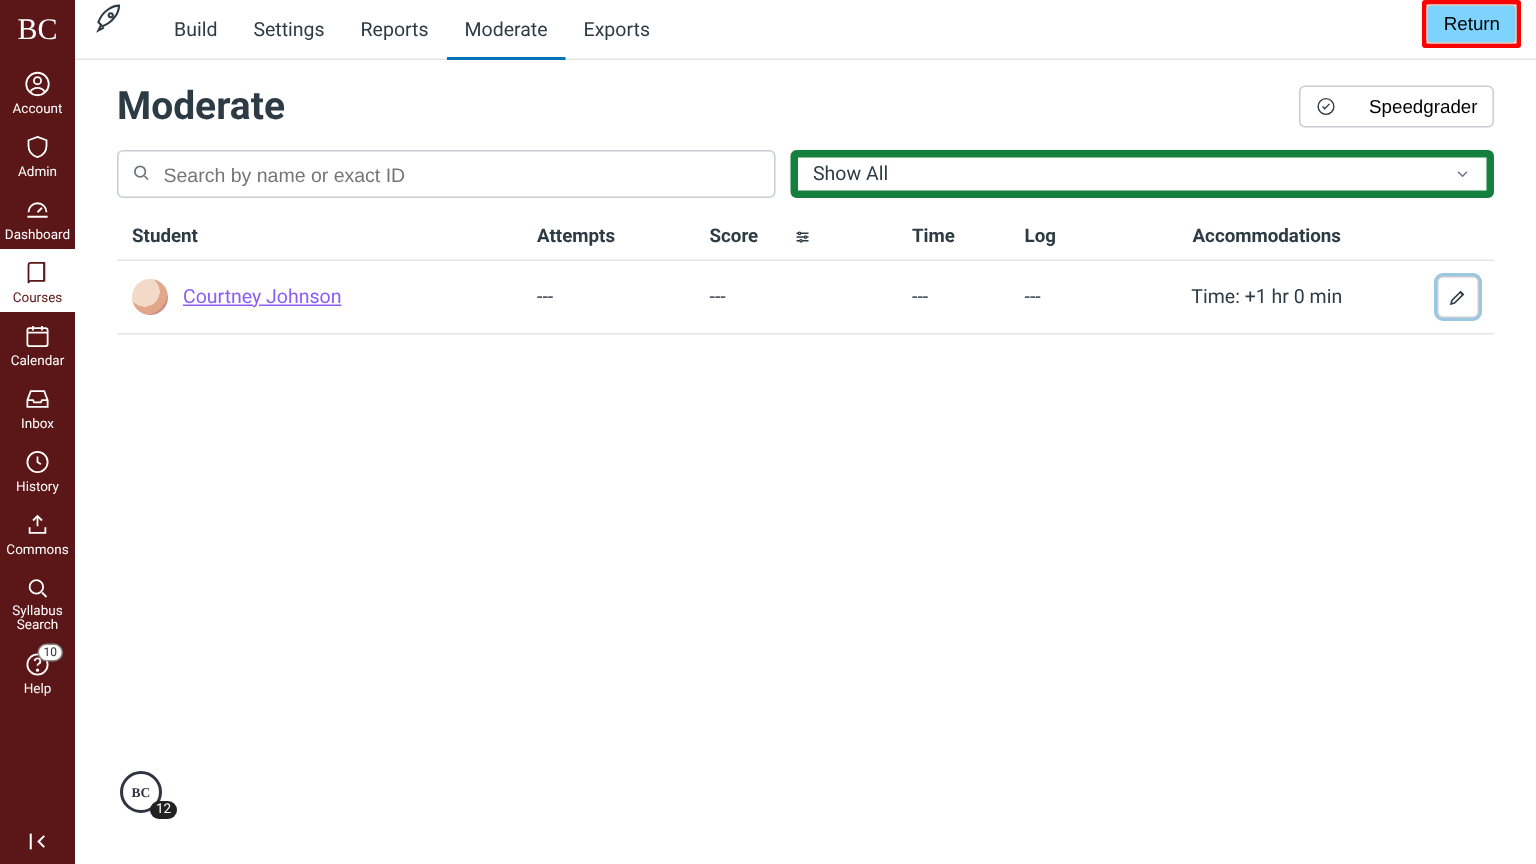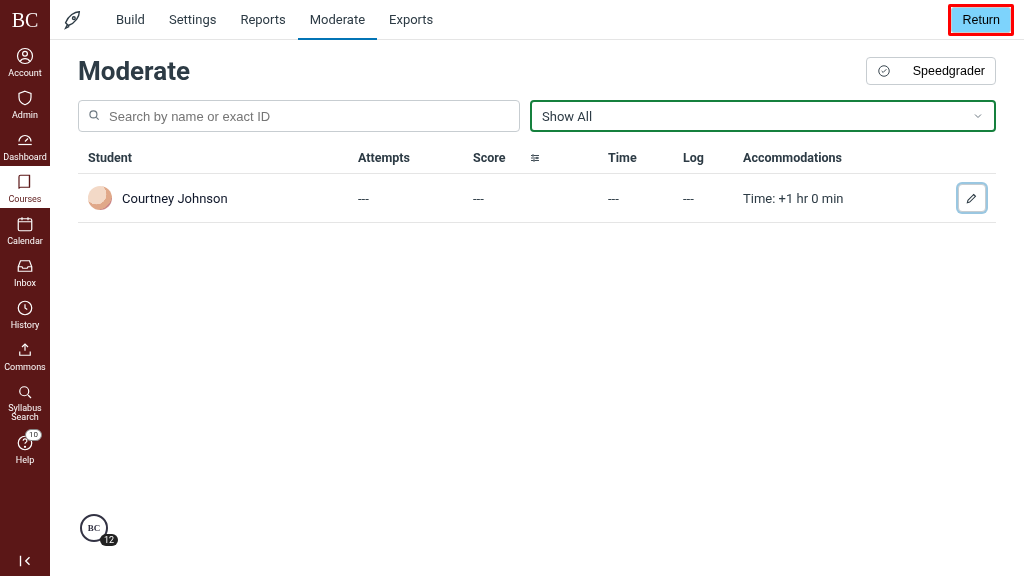--- a/index.html
+++ b/index.html
@@ -11,51 +11,51 @@
   .logo { font-family: Georgia, "Times New Roman", serif; font-size: 20px; font-weight: 400; height: 40px; display: flex; align-items: center; justify-content: center; width: 100%; }
   .nav-item { width: 50px; display: flex; flex-direction: column; align-items: center; justify-content: center; padding: 6px 0 4px; font-size: 9px; cursor: pointer; position: relative; }
   .nav-item.active { background: #fff; color: #5b1717; }
   .nav-item .icon { width: 20px; height: 20px; display: flex; align-items: center; justify-content: center; margin-bottom: 2px; }
   .nav-item .badge { position: absolute; top: 2px; right: 8px; background: #fff; color: #333; border-radius: 8px; font-size: 8px; padding: 0 3px; line-height: 10px; min-width: 12px; text-align: center; border: 1px solid #888; }
   .bottom-handle { position: absolute; bottom: 0; left: 0; width: 50px; height: 30px; display: flex; align-items: center; justify-content: center; color: #fff; cursor: pointer; }
 
   
   .main { flex: 1; display: flex; flex-direction: column; position: relative; }
 
-  .topbar { height: 40px; border-bottom: 1px solid #e5e5e5; display: flex; align-items: center; padding: 0 10px; }
+  .topbar { height: 40px; border-bottom: 1px solid #e5e5e5; display: flex; align-items: flex-start; padding: 0 10px; }
   .rocket { width: 24px; height: 24px; margin-right: 20px; display: flex; align-items: center; justify-content: center; color: #2d3b45; }
   .tabs { display: flex; align-items: stretch; height: 40px; }
   .tab { padding: 0 12px; display: flex; align-items: center; font-size: 13px; color: #2d3b45; cursor: pointer; position: relative; }
   .tab.active::after { content: ""; position: absolute; left: 0; right: 0; bottom: 0; height: 2px; background: #0374b5; }
   .return-wrap { margin-left: auto; padding: 0; border: 3px solid #ff0000; border-radius: 2px; }
   .return-btn { background: #7dd3fc; border: 1px solid #c7cdd1; border-radius: 3px; padding: 5px 10px; font-size: 12.5px; cursor: pointer; }
 
   .content { padding: 16px 28px 0 28px; }
   .page-head { display: flex; align-items: center; margin-bottom: 14px; }
   .page-title { font-size: 26px; font-weight: 700; color: #2d3b45; }
   .speed-btn { margin-left: auto; background: #fff; border: 1px solid #c7cdd1; border-radius: 4px; padding: 6px 10px; font-size: 12.5px; cursor: pointer; display: flex; align-items: center; gap: 22px; }
 
   .filters { display: flex; gap: 10px; margin-bottom: 10px; }
   .search-wrap { flex: 1; position: relative; }
   .search-input { width: 100%; height: 32px; border: 1px solid #c7cdd1; border-radius: 4px; padding: 0 1px 0 30px; font-size: 13px; color: #6b7780; }
   .search-icon { position: absolute; left: 9px; top: 8px; color: #6b7780; }
-  .showall { flex: 1; height: 32px; border: 2px solid #15803d; border-radius: 4px; padding: 0 10px; font-size: 13px; display: flex; align-items: center; justify-content: space-between; cursor: pointer; color: #2d3b45; }
+  .showall { flex: 1; height: 32px; border: 5px solid #15803d; border-radius: 4px; padding: 0 10px; font-size: 13px; display: flex; align-items: center; justify-content: space-between; cursor: pointer; color: #2d3b45; }
 
   .table-head { display: flex; align-items: center; padding: 8px 10px; font-weight: 700; font-size: 12.5px; color: #2d3b45; }
   .row { display: flex; align-items: center; padding: 10px; border-top: 1px solid #e5e5e5; border-bottom: 1px solid #e5e5e5; }
   .col-student { width: 270px; display: flex; align-items: center; gap: 10px; }
   .col-attempts { width: 115px; }
   .col-score { width: 135px; display: flex; align-items: center; gap: 24px; }
   .col-time { width: 75px; }
   .col-log { width: 60px; }
-  .col-acc { flex: 1; }
+  .col-acc { flex: 1; text-align: center; }
   .col-act { width: 40px; display: flex; justify-content: flex-end; }
 
   .avatar { width: 24px; height: 24px; border-radius: 50%; background: radial-gradient(circle at 35% 35%, #f3d9c7 0 45%, #e0a889 46% 70%, #c88 71% 100%); }
-  .student-link { color: #0f172a; cursor: pointer; }
+  .student-link { color: #8b5cf6; text-decoration: underline; cursor: pointer; }
   .dashes { color: #2d3b45; }
 
   .pencil-btn { width: 28px; height: 28px; border: 1px solid #c7cdd1; border-radius: 4px; background: #fff; display: flex; align-items: center; justify-content: center; cursor: pointer; box-shadow: 0 0 0 2px rgba(3,116,181,.4); }
 
   
   .float-ind { position: absolute; left: 30px; bottom: 34px; width: 28px; height: 28px; border-radius: 50%; background: #fff; border: 2px solid #334; display: flex; align-items: center; justify-content: center; font-size: 9px; font-weight: 700; color: #334; font-family: Georgia, serif; }
   .float-badge { position: absolute; left: 50px; bottom: 30px; background: #222; color: #fff; border-radius: 8px; font-size: 9px; padding: 1px 4px; }
 
   svg { display: block; }
 </style>

